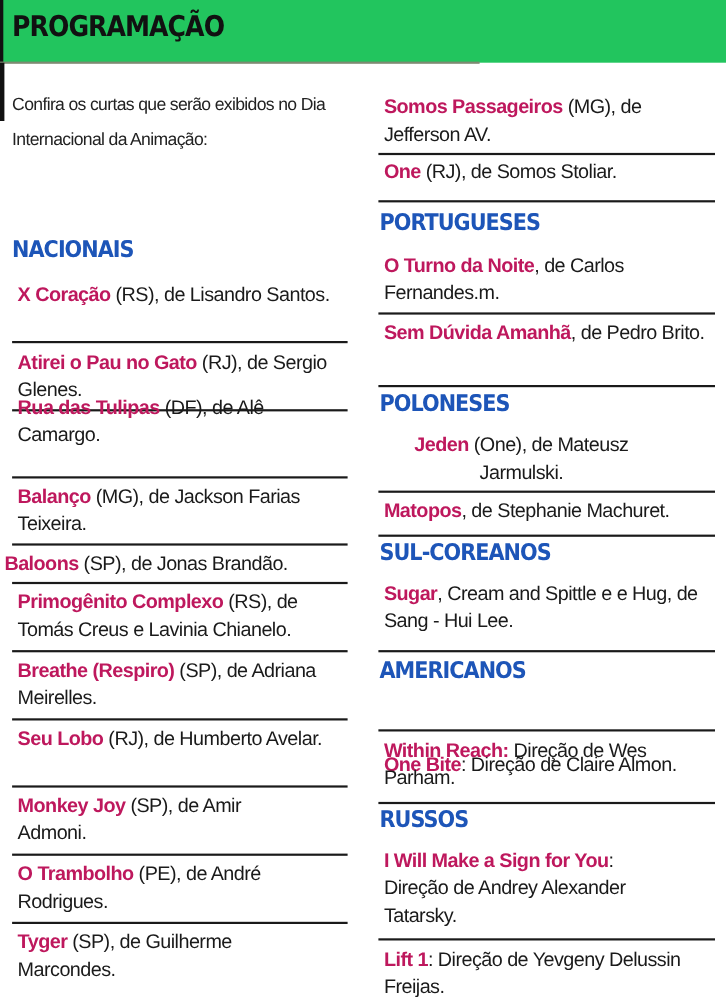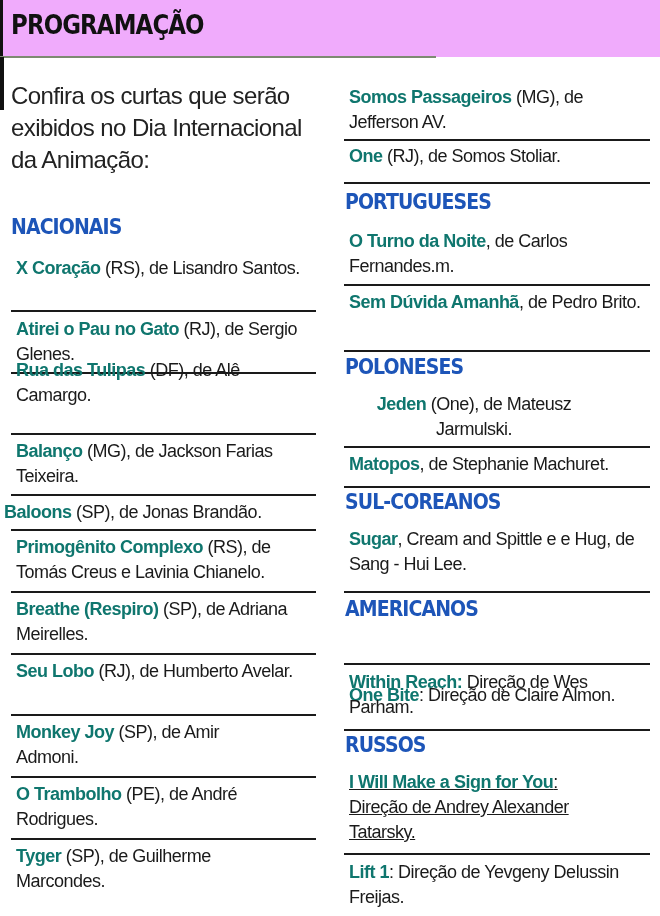--- a/index.html
+++ b/index.html
@@ -4,57 +4,57 @@
   <style>
     html, body { margin: 0; padding: 0; }
     body {
       width: 660px; height: 916px; background: #ffffff; overflow: hidden;
       position: relative;
       font-family: "Liberation Sans", "DejaVu Sans", sans-serif;
       color: #1a1a1a;
     }
     .header {
       position: absolute; left: 0; top: 0; width: 660px; height: 57px;
-      background: #f0abfc;
+      background: #22c55e;
     }
     .header-bar {
       position: absolute; left: 0; top: 0; width: 3px; height: 57px; background: #111;
     }
     .header-title {
       position: absolute; left: 11px; top: 10px;
       font-family: "DejaVu Sans", sans-serif; font-weight: bold;
       font-size: 26px; letter-spacing: -1px; color: #111;
       transform: scaleX(0.88); transform-origin: left center;
     }
     .header-rule {
       position: absolute; left: 0; top: 56px; width: 436px; height: 2px; background: #7d8a72;
     }
     .left-bar {
       position: absolute; left: 0; top: 57px; width: 4px; height: 53px; background: #111;
     }
     .intro {
       position: absolute; left: 11px; top: 80px; width: 300px;
-      font-size: 24px; line-height: 32px; color: #222;
+      font-size: 16px; line-height: 32px; color: #222;
       font-family: "Liberation Sans", sans-serif;
       letter-spacing: -0.6px;
     }
     .section-title {
       position: absolute;
       font-family: "DejaVu Sans", sans-serif; font-weight: bold;
       font-size: 21px; color: #1d55b8; letter-spacing: -1px;
       transform: scaleX(0.9); transform-origin: left center;
       white-space: nowrap;
     }
     .entry {
       position: absolute;
       font-size: 18px; line-height: 25px; color: #1a1a1a;
       letter-spacing: -0.5px;
       font-family: "Liberation Sans", sans-serif;
     }
-    .entry b { font-weight: bold; color: #0f766e; }
+    .entry b { font-weight: bold; color: #be185d; }
     .rule {
       position: absolute; height: 2px; background: #1a1a1a;
     }
   </style>
 </head>
 <body>
 
 <div class="header">
   <div class="header-bar"></div>
   <div class="header-title">PROGRAMAÇÃO</div>
@@ -128,16 +128,16 @@
 <div class="section-title" style="left:345px; top:597px;">AMERICANOS</div>
 
 <div class="entry" style="left:349px; top:635px; width:310px; white-space:nowrap;margin-top:48px;"><b>One Bite</b><span>: Direção de Claire Almon.</span></div>
 <div class="rule" style="left:344px; top:663px; width:306px;"></div>
 
 <div class="entry" style="left:349px; top:670px; width:280px;"><b>Within Reach:</b><span> Direção de Wes Parham.</span></div>
 <div class="rule" style="left:344px; top:729px; width:306px;"></div>
 
 <div class="section-title" style="left:345px; top:733px;">RUSSOS</div>
 
-<div class="entry" style="left:349px; top:770px; width:270px;text-decoration:underline;"><b>I Will Make a Sign for You</b><span>: Direção de Andrey Alexander Tatarsky.</span></div>
+<div class="entry" style="left:349px; top:770px; width:270px;"><b>I Will Make a Sign for You</b><span>: Direção de Andrey Alexander Tatarsky.</span></div>
 <div class="rule" style="left:344px; top:853px; width:306px;"></div>
 
 <div class="entry" style="left:349px; top:860px; width:305px;"><b>Lift 1</b><span>: Direção de Yevgeny Delussin Freijas.</span></div>
 
 </body></html>

